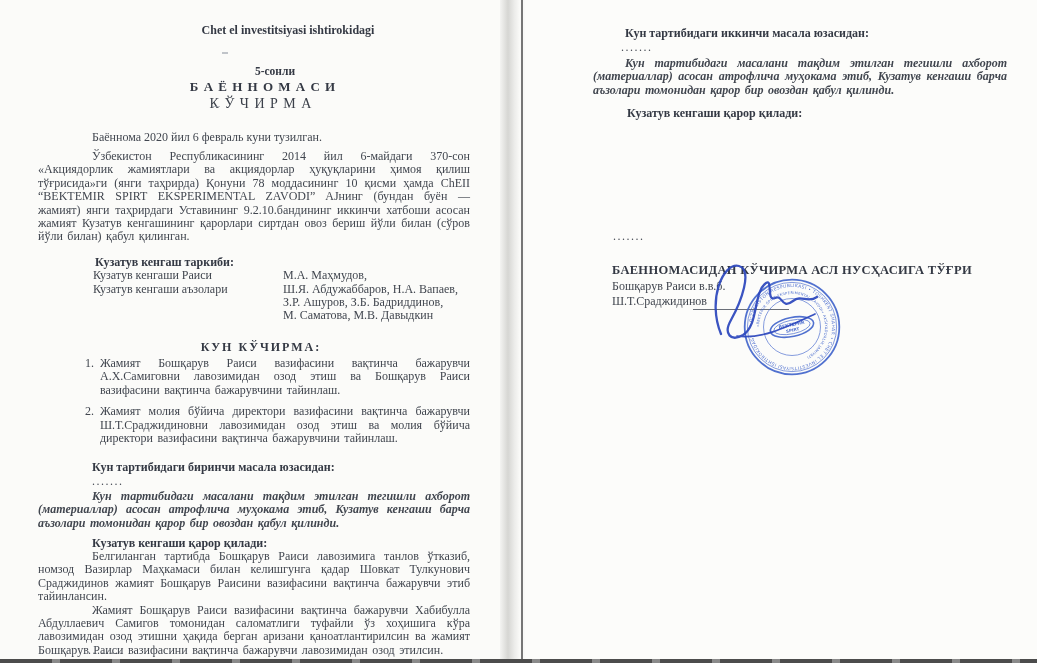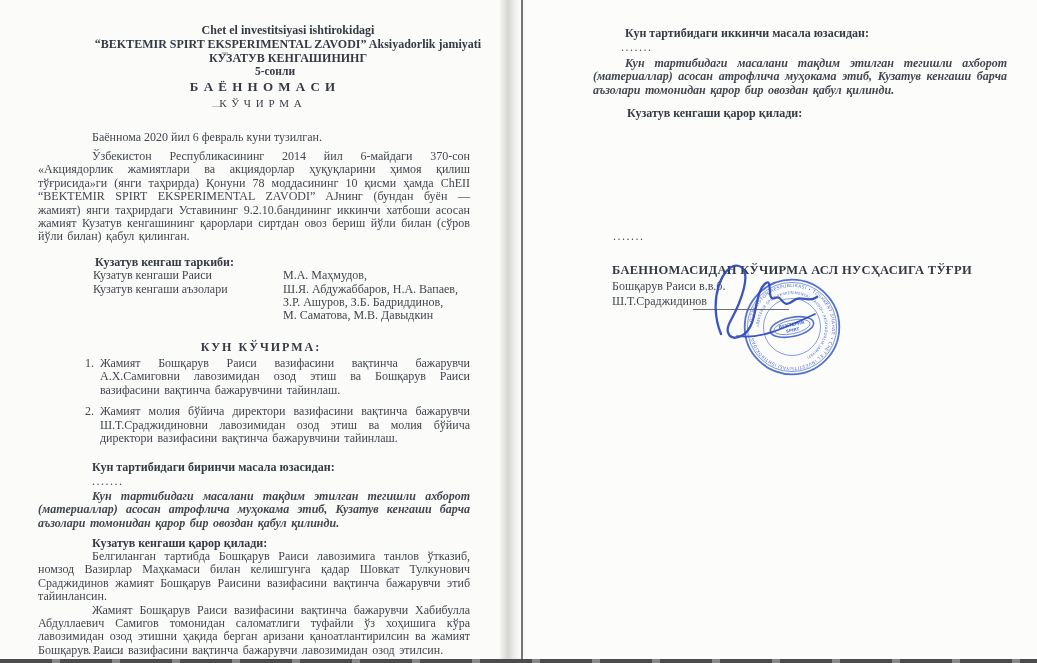--- a/index.html
+++ b/index.html
@@ -15,42 +15,40 @@
         background:repeating-linear-gradient(90deg,#4c4c4c 0 52px,#8a8a8a 52px 60px);}
   .blk{position:absolute;font-size:12px;line-height:13.4px;}
   .jst{text-align:justify;word-spacing:1.5px;}
   .ctr{text-align:center;}
   .b{font-weight:bold;color:#343944;}
   .i{font-style:italic;font-weight:bold;}
   .ind54{text-indent:54px;}
   .ind32{text-indent:32px;}
   .hdr1{font-size:12px;}
   .hdr-big{font-size:13px;letter-spacing:1px;}
-  .hdr-copy{font-size:11px;letter-spacing:1px;color:#3b404a;}
+  .hdr-copy{font-size:14px;letter-spacing:1px;color:#3b404a;}
   .agenda-item{display:flex;margin-bottom:8px;}
   .agenda-item .num{flex:0 0 15px;}
   .agenda-item .txt{flex:1;text-align:justify;word-spacing:1.5px;}
   .dots{letter-spacing:1.5px;color:#4a4f58;}
   .cert-title{font-size:12.5px;letter-spacing:.3px;}
   .sig-underline{position:absolute;height:1px;background:#6a6f78;}
   .stamp-svg{position:absolute;filter:blur(.3px);opacity:.9;}
   .sig-svg{position:absolute;}
   .artifact{position:absolute;background:#9aa0a8;opacity:.6;}
   p{margin:0;}
 </style>
 </head>
 <body>
 
 <div class="canvas">
 
   <div class="page page-left">
 
     <div class="blk ctr b hdr1" style="left:73px;top:24px;width:430px;">Chet el investitsiyasi ishtirokidagi</div>
-    <div class="blk ctr b hdr1" style="left:73px;top:38px;width:430px;">“BEKTEMIR SPIRT EKSPERIMENTAL ZAVODI” Aksiyadorlik jamiyati</div>
-    <div class="blk ctr b hdr1" style="left:73px;top:52px;width:430px;">КУЗАТУВ КЕНГАШИНИНГ</div>
     <div class="blk ctr b" style="left:60px;top:65px;width:430px;font-size:11.5px;">5-сонли</div>
     <div class="blk ctr b hdr-big" style="left:48px;top:80px;width:430px;">Б А Ё Н Н О М А С И</div>
     <div class="blk ctr hdr-copy" style="left:46px;top:97px;width:430px;">К Ў Ч И Р М А</div>
 
     <div class="artifact" style="left:222px;top:52px;width:6px;height:2px;"></div>
     <div class="artifact" style="left:212px;top:106px;width:8px;height:1px;"></div>
 
     <div class="blk ind54" style="left:38px;top:131px;width:432px;">Баённома 2020 йил 6 февраль куни тузилган.</div>
 
     <div class="blk jst ind54" style="left:38px;top:150px;width:432px;">Ўзбекистон Республикасининг 2014 йил 6-майдаги 370-сон «Акциядорлик жамиятлари ва акциядорлар ҳуқуқларини ҳимоя қилиш тўғрисида»ги (янги таҳрирда) Қонуни 78 моддасининг 10 қисми ҳамда ChEII “BEKTEMIR SPIRT EKSPERIMENTAL ZAVODI” AJнинг (бундан буён — жамият) янги таҳрирдаги Уставининг 9.2.10.бандининг иккинчи хатбоши асосан жамият Кузатув кенгашининг қарорлари сиртдан овоз бериш йўли билан (сўров йўли билан) қабул қилинган.</div>

